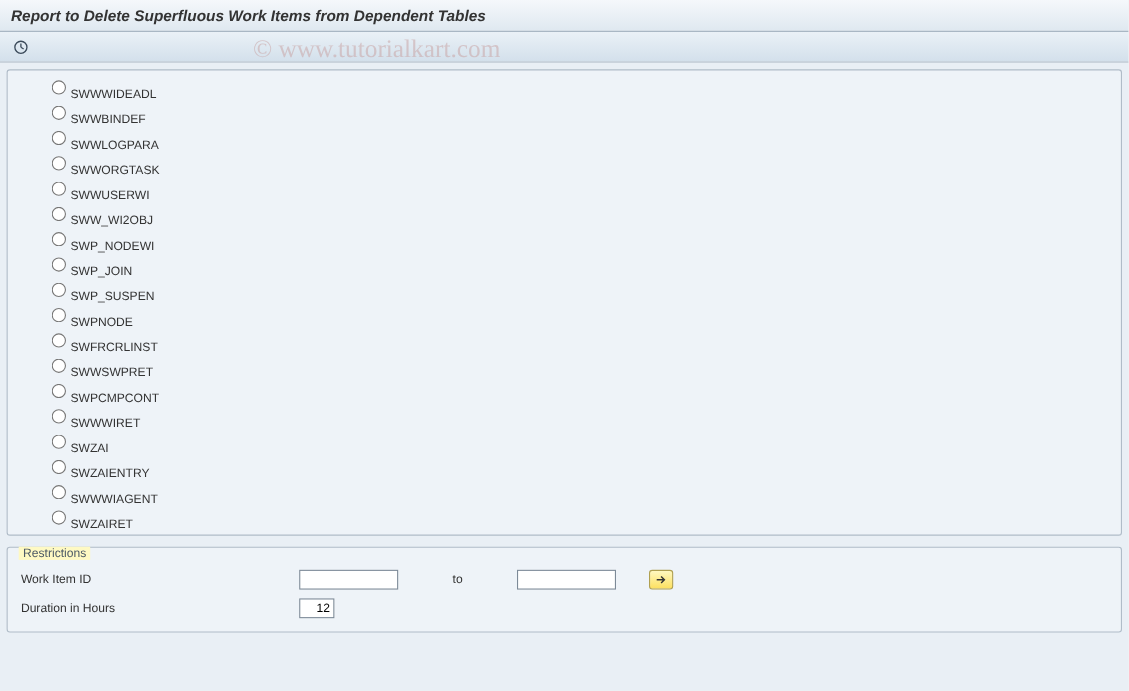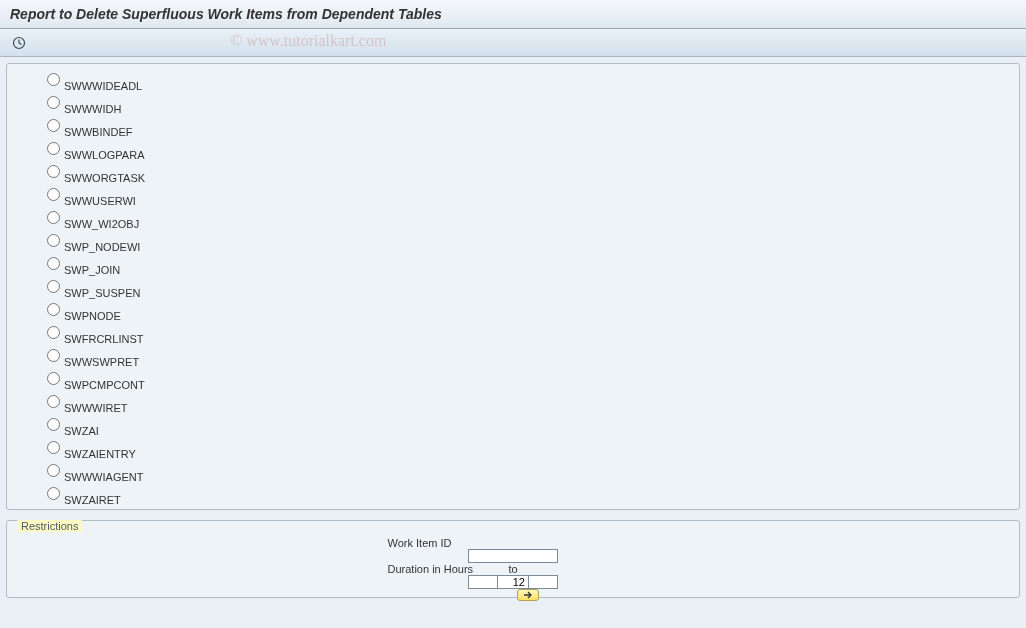--- a/index.html
+++ b/index.html
@@ -84,21 +84,20 @@
       padding: 0 4px;
       position: relative;
       top: -1px;
       display: inline-block;
       margin-bottom: 4px;
     }
     .form-row {
       display: flex;
       align-items: center;
       height: 26px;
-      flex-direction: column;
     }
     .form-label {
       width: 255px;
       color: #333;
       font-size: 11px;
       padding-left: 2px;
     }
     .text-input {
       height: 18px;
       border: 1px solid #7d8a98;
@@ -123,21 +122,21 @@
       border-radius: 3px;
       display: flex;
       align-items: center;
       justify-content: center;
       cursor: pointer;
     }
     .watermark {
       position: absolute;
       top: 32px;
       left: 230px;
-      font-size: 16px;
+      font-size: 23px;
       color: rgba(200,160,160,0.5);
       pointer-events: none;
       font-family: Georgia, serif;
     }
   </style>
 </head>
 <body>
 
 <div class="title-bar">
   <span>Report to Delete Superfluous Work Items from Dependent Tables</span>
@@ -157,24 +156,20 @@
 
 <div class="content-area">
 
   <div class="radio-panel" id="radio-panel">
   <div class="radio-row">
         <input type="radio" name="tablesel" style="">
         <label>SWWWIDEADL</label>
       </div>
       <div class="radio-row">
         <input type="radio" name="tablesel" style="">
-        <label>SWWWIDH</label>
-      </div>
-      <div class="radio-row">
-        <input type="radio" name="tablesel" style="">
         <label>SWWBINDEF</label>
       </div>
       <div class="radio-row">
         <input type="radio" name="tablesel" style="">
         <label>SWWLOGPARA</label>
       </div>
       <div class="radio-row">
         <input type="radio" name="tablesel" style="">
         <label>SWWORGTASK</label>
       </div>

